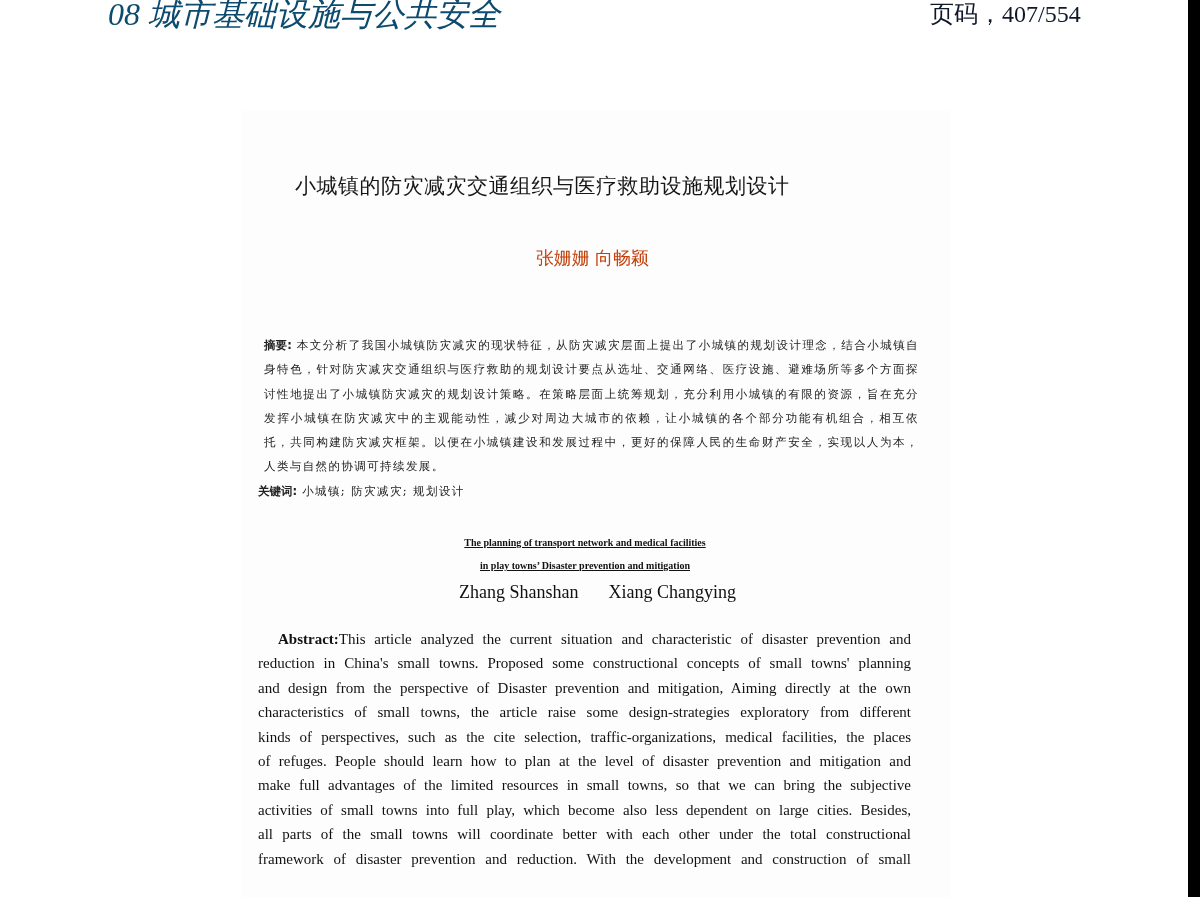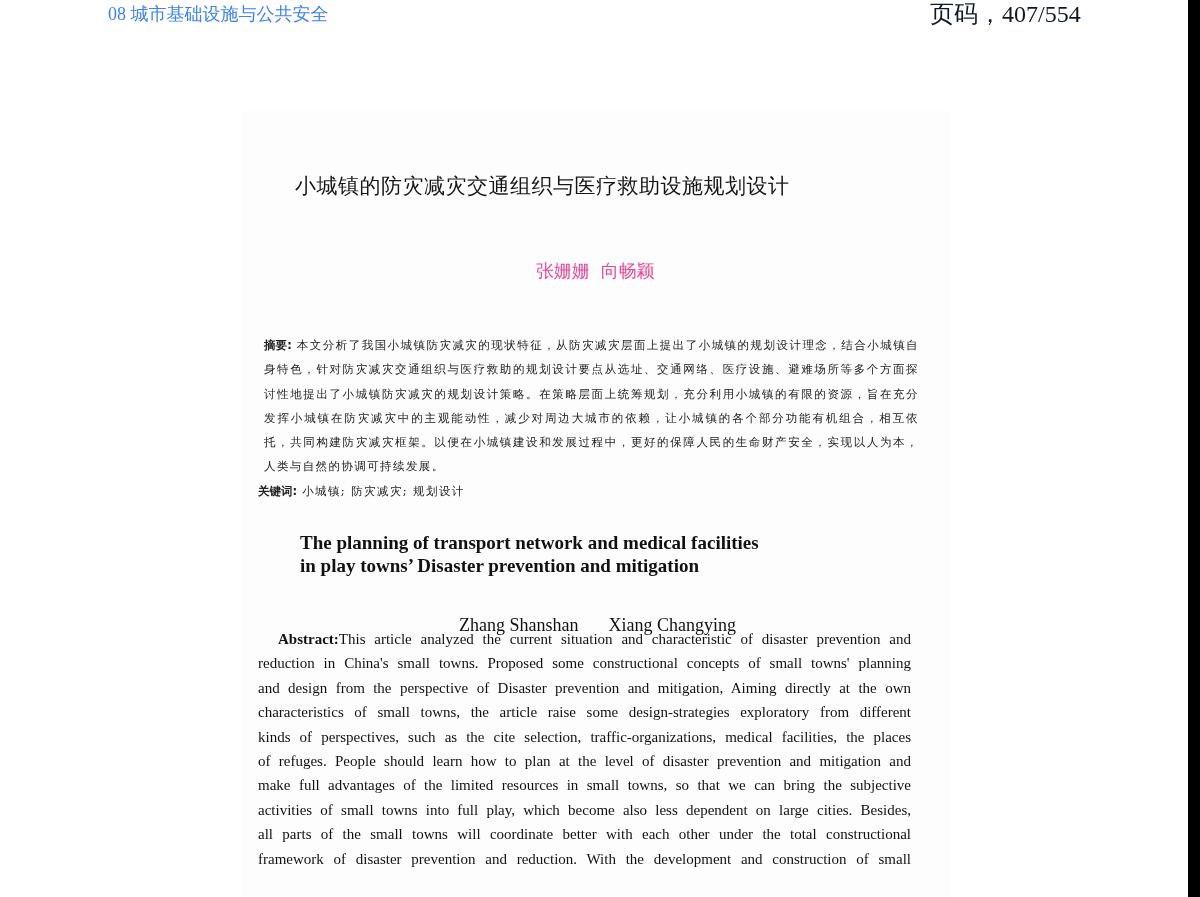--- a/index.html
+++ b/index.html
@@ -20,24 +20,25 @@
       top: 0;
       width: 12px;
       height: 897px;
       background: #000000;
     }
     .header-left {
       position: absolute;
       left: 108px;
       top: 0px;
       font-family: "Liberation Serif", "DejaVu Serif", serif;
-      font-size: 18px;
+      font-size: 32px;
       line-height: 28px;
-      color: #3b82f6;
+      color: #0c4a6e;
       white-space: nowrap;
+      font-style: italic;
     }
     .header-right {
       position: absolute;
       left: 930px;
       top: 0px;
       font-family: "Liberation Serif", "DejaVu Serif", serif;
       font-size: 24px;
       line-height: 28px;
       color: #0f172a;
       white-space: nowrap;
@@ -60,26 +61,25 @@
       font-size: 21px;
       line-height: 28px;
       color: #161616;
       letter-spacing: 0.5px;
       white-space: nowrap;
     }
     .cn-authors {
       position: absolute;
       left: 536px;
       top: 246px;
-      font-family: Liberation Mono, monospace;
+      font-family: Liberation Sans, sans-serif;
       font-size: 18px;
       line-height: 24px;
-      color: #ec4899;
+      color: #c2410c;
       white-space: nowrap;
-      margin-top: 14px;
     }
     .cn-abstract {
       position: absolute;
       left: 264px;
       top: 333px;
       width: 655px;
       font-family: "DejaVu Serif", serif;
       font-size: 11.5px;
       line-height: 24.3px;
       color: #222;
@@ -101,31 +101,32 @@
       line-height: 22px;
       color: #222;
       letter-spacing: 1.4px;
       white-space: nowrap;
     }
     .en-title {
       position: absolute;
       left: 300px;
       top: 531px;
       width: 570px;
-      text-align: left;
+      text-align: center;
       font-family: "Liberation Serif", serif;
       font-weight: bold;
-      font-size: 19px;
+      font-size: 10px;
       line-height: 23px;
       color: #111;
+      text-decoration: underline;
     }
     .en-authors {
       position: absolute;
       left: 459px;
-      top: 613px;
+      top: 580px;
       font-family: "Liberation Serif", serif;
       font-size: 18px;
       line-height: 24px;
       color: #111;
       white-space: nowrap;
     }
     .en-authors .gap {
       display: inline-block;
       width: 30px;
     }

